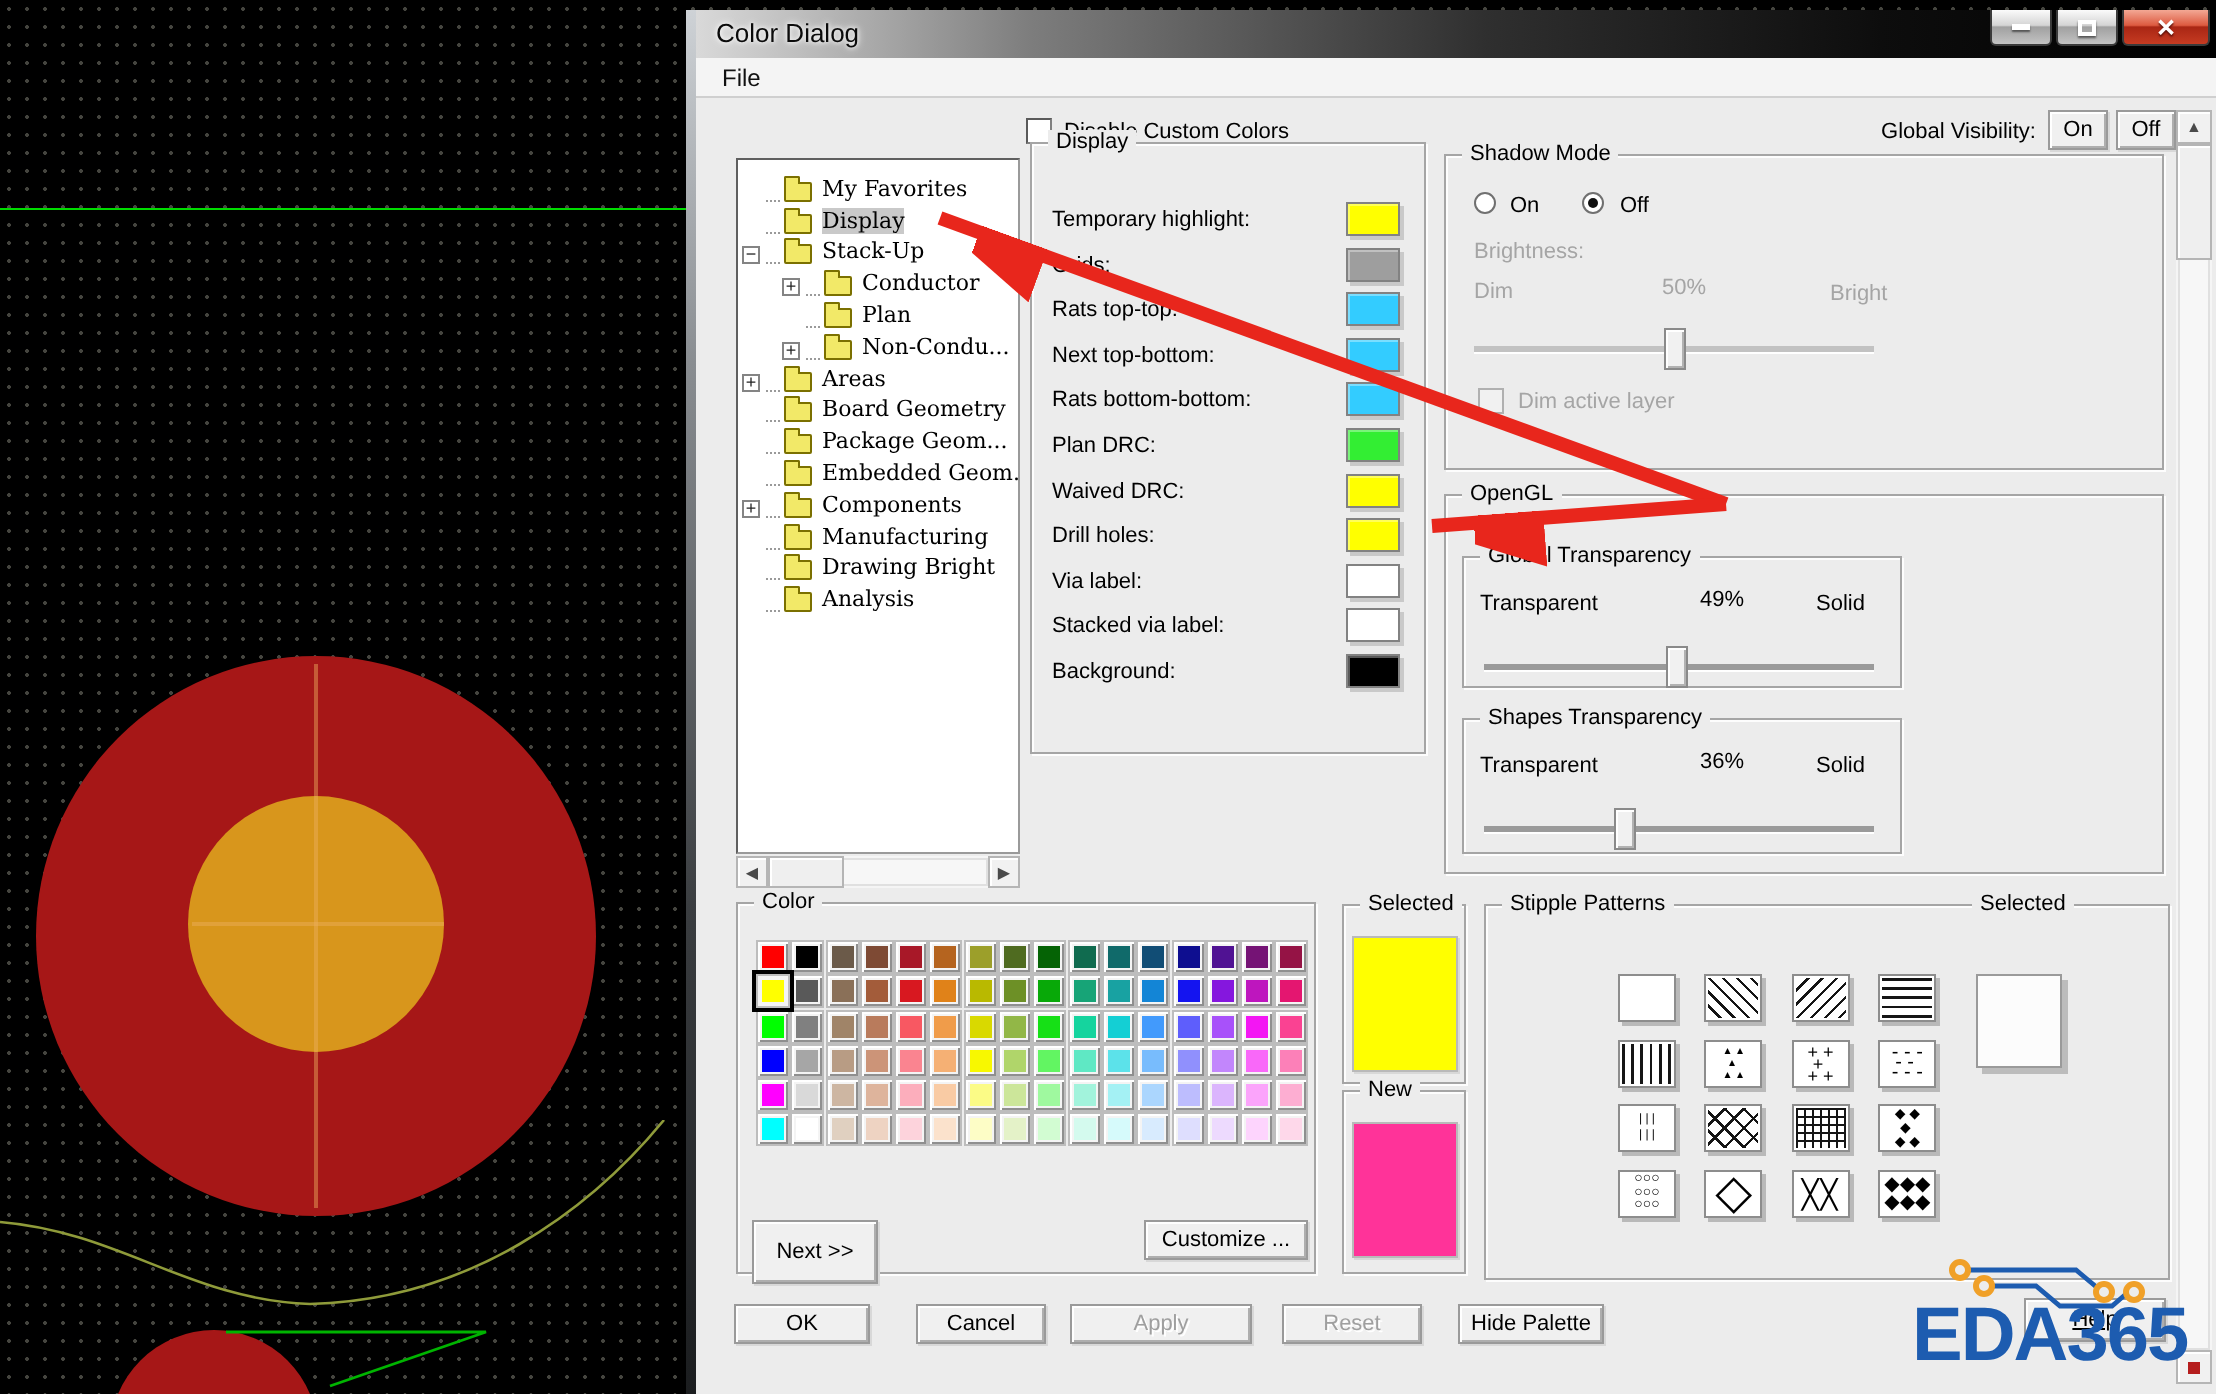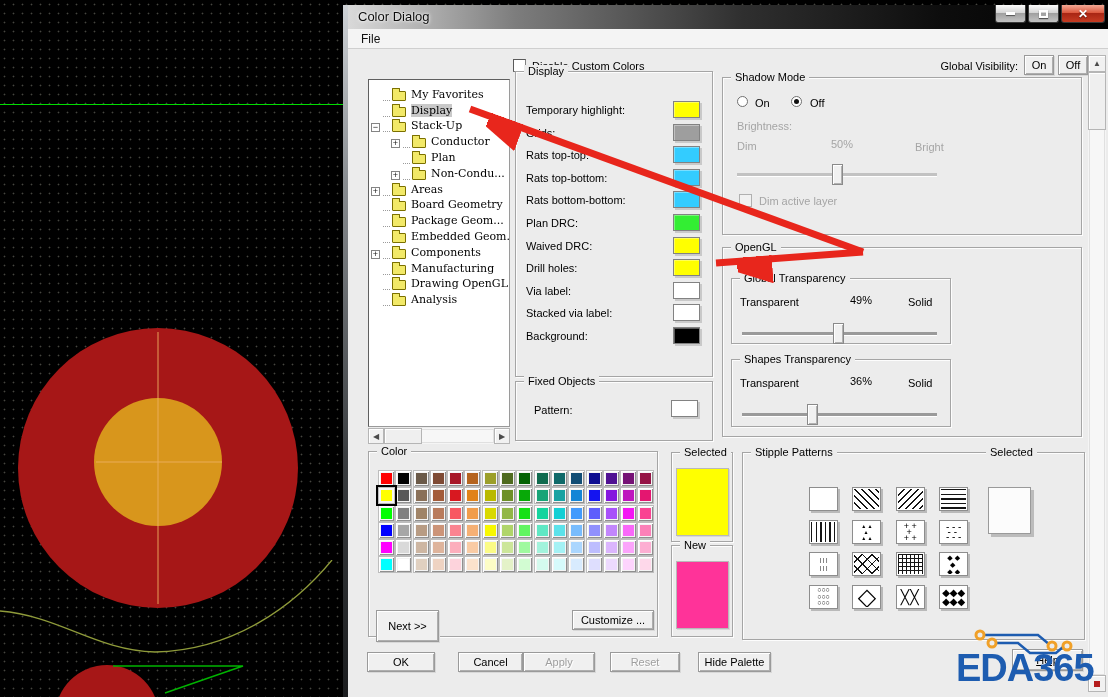--- a/index.html
+++ b/index.html
@@ -162,21 +162,21 @@
   .sp-x-shapes::before { content:"╳╳"; font-size:14px; line-height:14px; letter-spacing:1px; }
   .sp-solid-diamonds::before { content:"◆◆◆\A◆◆◆"; font-size:10px; line-height:9px; }
   #sp-selected { position:absolute; left:245px; top:34px; width:43px; height:47px; background:#fcfcfc;
     border:1px solid #9a9a9a; box-shadow:3px 3px 0 #bcbcbc; }
 
   
   #footer-btns { position:absolute; left:0; top:603px; height:20px; display:flex; }
   .fbtn { height:20px; }
   .fbtn:nth-child(1){ width:68px; margin-left:19px; }
   .fbtn:nth-child(2){ width:65px; margin-left:23px; }
-  .fbtn:nth-child(3){ width:72px; }
+  .fbtn:nth-child(3){ width:91px; margin-left:12px; }
   .fbtn:nth-child(4){ width:70px; margin-left:15px; }
   .fbtn:nth-child(5){ width:73px; margin-left:18px; }
   #btn-help { position:absolute; left:664px; top:600px; width:71px; height:22px; text-decoration:underline; }
 
   
   #logo-circuit { position:absolute; left:612px; top:578px; z-index:6; }
   #logo-text { position:absolute; left:608px; top:598px; z-index:6; font-size:38px; font-weight:bold; color:#1d5cb0; letter-spacing:-1px; }
   #logo-dot { position:absolute; left:746px; top:632px; z-index:6; width:6px; height:6px; background:#b51d1d; }
 
   
@@ -306,21 +306,21 @@
           <div class="trow" style="padding-left: 2px;">
             <span class="exp none"></span>
             <span class="dots"></span>
             <span class="folder"></span>
             <span class="tlabel">Manufacturing</span>
           </div>
           <div class="trow" style="padding-left: 2px;">
             <span class="exp none"></span>
             <span class="dots"></span>
             <span class="folder"></span>
-            <span class="tlabel">Drawing OpenGL</span>
+            <span class="tlabel">Drawing Bright</span>
           </div>
           <div class="trow" style="padding-left: 2px;">
             <span class="exp none"></span>
             <span class="dots"></span>
             <span class="folder"></span>
             <span class="tlabel">Analysis</span>
           </div>
         </div>
       </div>
     <div id="tree-hsb">
@@ -339,21 +339,21 @@
           </div>
           <div class="drow">
             <span class="rlabel">Grids:</span>
             <div class="csw" style="background: rgb(158, 158, 158);"></div>
           </div>
           <div class="drow">
             <span class="rlabel">Rats top-top:</span>
             <div class="csw" style="background: rgb(51, 204, 255);"></div>
           </div>
           <div class="drow">
-            <span class="rlabel">Rats top-bottom:</span>
+            <span class="rlabel">Next top-bottom:</span>
             <div class="csw" style="background: rgb(51, 204, 255);"></div>
           </div>
           <div class="drow">
             <span class="rlabel">Rats bottom-bottom:</span>
             <div class="csw" style="background: rgb(51, 204, 255);"></div>
           </div>
           <div class="drow">
             <span class="rlabel">Plan DRC:</span>
             <div class="csw" style="background: rgb(51, 238, 51);"></div>
           </div>
@@ -373,25 +373,20 @@
             <span class="rlabel">Stacked via label:</span>
             <div class="csw" style="background: rgb(255, 255, 255);"></div>
           </div>
           <div class="drow">
             <span class="rlabel">Background:</span>
             <div class="csw" style="background: rgb(0, 0, 0);"></div>
           </div>
         </div>
     </div>
 
-    <div class="grp" id="grp-fixed">
-      <span class="legend">Fixed Objects</span>
-      <span class="lbl" id="lbl-pattern">Pattern:</span>
-      <div class="csw" id="sw-pattern" style="background: rgb(255, 255, 255);"></div>
-    </div>
 
     <div class="grp" id="grp-shadow">
       <span class="legend">Shadow Mode</span>
       <div class="radio" id="radio-on"></div>
       <span class="lbl" id="lbl-ron">On</span>
       <div class="radio checked" id="radio-off"></div>
       <span class="lbl" id="lbl-roff">Off</span>
       <span class="lbl dis" id="lbl-bright">Brightness:</span>
       <span class="lbl dis" id="lbl-dim">Dim</span>
       <span class="lbl dis" id="lbl-50">50%</span>

